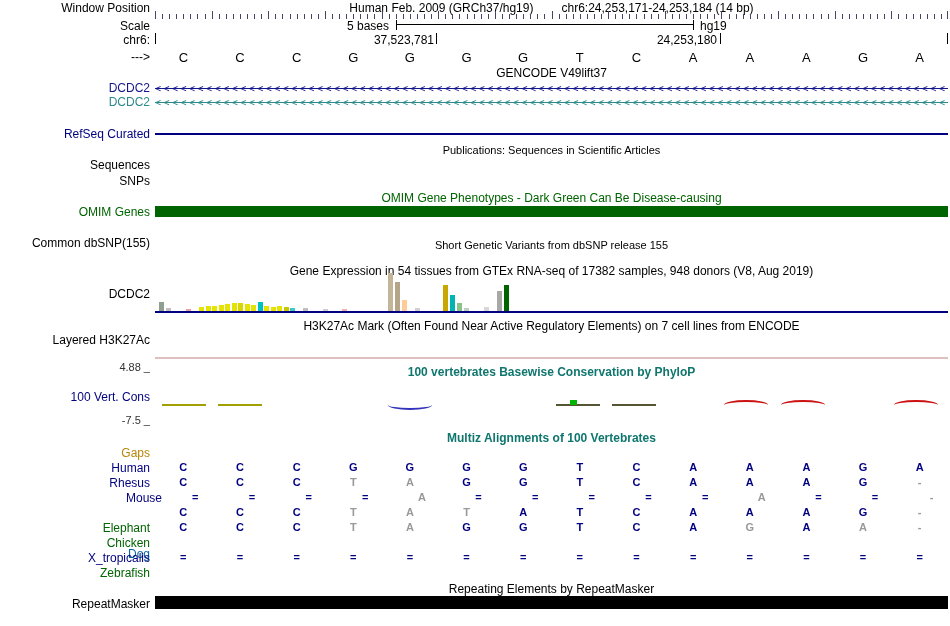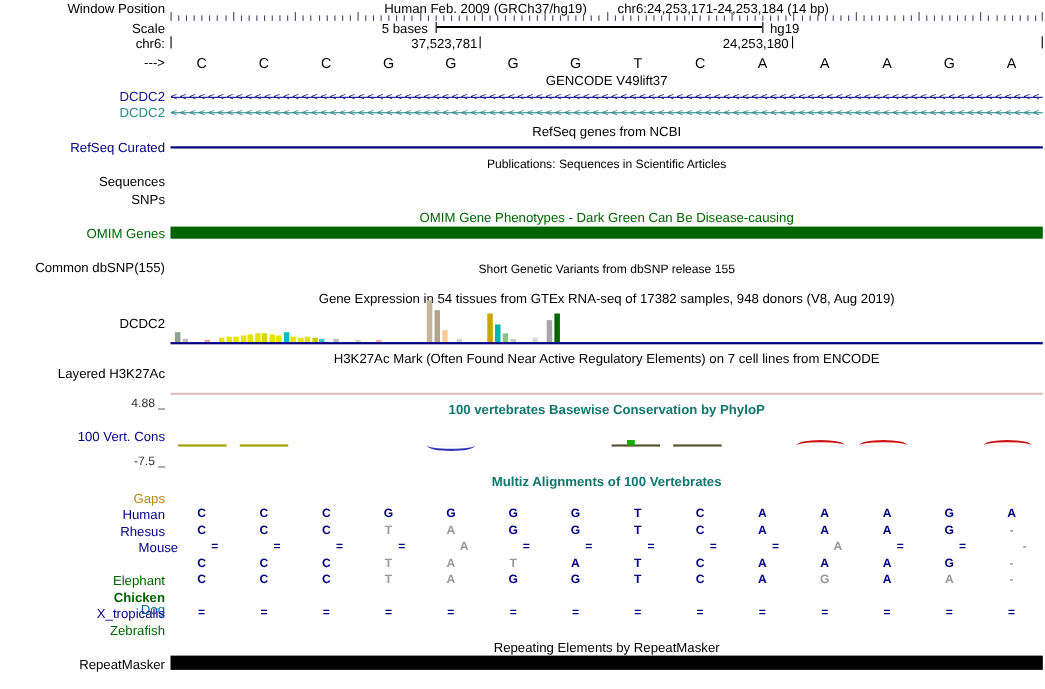--- a/index.html
+++ b/index.html
@@ -200,21 +200,20 @@
   <div class="gene-row" style="top: 83px; color: rgb(20, 20, 140);">
     <span class="gene-line"></span>
     <span class="gene-arrows">&lt;&lt;&lt;&lt;&lt;&lt;&lt;&lt;&lt;&lt;&lt;&lt;&lt;&lt;&lt;&lt;&lt;&lt;&lt;&lt;&lt;&lt;&lt;&lt;&lt;&lt;&lt;&lt;&lt;&lt;&lt;&lt;&lt;&lt;&lt;&lt;&lt;&lt;&lt;&lt;&lt;&lt;&lt;&lt;&lt;&lt;&lt;&lt;&lt;&lt;&lt;&lt;&lt;&lt;&lt;&lt;&lt;&lt;&lt;&lt;&lt;&lt;&lt;&lt;&lt;&lt;&lt;&lt;&lt;&lt;&lt;&lt;&lt;&lt;&lt;&lt;&lt;&lt;&lt;&lt;&lt;&lt;&lt;&lt;&lt;&lt;&lt;&lt;&lt;&lt;&lt;&lt;&lt;&lt;&lt;&lt;&lt;&lt;&lt;&lt;</span>
   </div>
   <div class="lbl" style="top: 95px; color: rgb(45, 138, 138);">DCDC2</div>
   <div class="gene-row" style="top: 97px; color: rgb(45, 138, 138);">
     <span class="gene-line"></span>
     <span class="gene-arrows">&lt;&lt;&lt;&lt;&lt;&lt;&lt;&lt;&lt;&lt;&lt;&lt;&lt;&lt;&lt;&lt;&lt;&lt;&lt;&lt;&lt;&lt;&lt;&lt;&lt;&lt;&lt;&lt;&lt;&lt;&lt;&lt;&lt;&lt;&lt;&lt;&lt;&lt;&lt;&lt;&lt;&lt;&lt;&lt;&lt;&lt;&lt;&lt;&lt;&lt;&lt;&lt;&lt;&lt;&lt;&lt;&lt;&lt;&lt;&lt;&lt;&lt;&lt;&lt;&lt;&lt;&lt;&lt;&lt;&lt;&lt;&lt;&lt;&lt;&lt;&lt;&lt;&lt;&lt;&lt;&lt;&lt;&lt;&lt;&lt;&lt;&lt;&lt;&lt;&lt;&lt;&lt;&lt;&lt;&lt;&lt;&lt;&lt;&lt;&lt;</span>
   </div>
 
-  <div class="ttl" style="top:113px">RefSeq genes from NCBI</div>
   <div class="lbl navy" style="top:127px">RefSeq Curated</div>
   <div class="img hline" style="top:133px;height:2px;background:#000080"></div>
 
   <div class="ttl fs11" style="top:144px">Publications: Sequences in Scientific Articles</div>
   <div class="lbl" style="top:158px">Sequences</div>
   <div class="lbl" style="top:174px">SNPs</div>
 
   <div class="ttl green" style="top:191px">OMIM Gene Phenotypes - Dark Green Can Be Disease-causing</div>
   <div class="lbl green" style="top:205px">OMIM Genes</div>
   <div class="img hline" style="top:206px;height:11px;background:#006400"></div>
@@ -375,21 +374,21 @@
           <b class="mzc" style="left: 396.5px; width: 56.6429px;">T</b>
           <b class="mzc" style="left: 453.143px; width: 56.6429px;">C</b>
           <b class="mzc" style="left: 509.786px; width: 56.6429px;">A</b>
           <b class="mzc gray" style="left: 566.429px; width: 56.6429px;">G</b>
           <b class="mzc" style="left: 623.071px; width: 56.6429px;">A</b>
           <b class="mzc gray" style="left: 679.714px; width: 56.6429px;">A</b>
           <b class="mzc gray" style="left: 736.357px; width: 56.6429px;">-</b>
         </span>
       </div>
       <div class="mzrow" style="top: 90px;">
-        <span class="mzlabel" style="color: rgb(0, 100, 0); font-weight: bold;">Chicken</span>
+        <span class="mzlabel" style="color: rgb(0, 100, 0);">Chicken</span>
         <span class="mzcells"></span>
       </div>
       <div class="mzrow" style="top: 105px;">
         <span class="mzlabel" style="color: rgb(0, 0, 128);">X_tropicalis</span>
         <span class="mzcells">
           <b class="mzc" style="left: 0px; width: 56.6429px;">=</b>
           <b class="mzc" style="left: 56.6429px; width: 56.6429px;">=</b>
           <b class="mzc" style="left: 113.286px; width: 56.6429px;">=</b>
           <b class="mzc" style="left: 169.929px; width: 56.6429px;">=</b>
           <b class="mzc" style="left: 226.571px; width: 56.6429px;">=</b>

